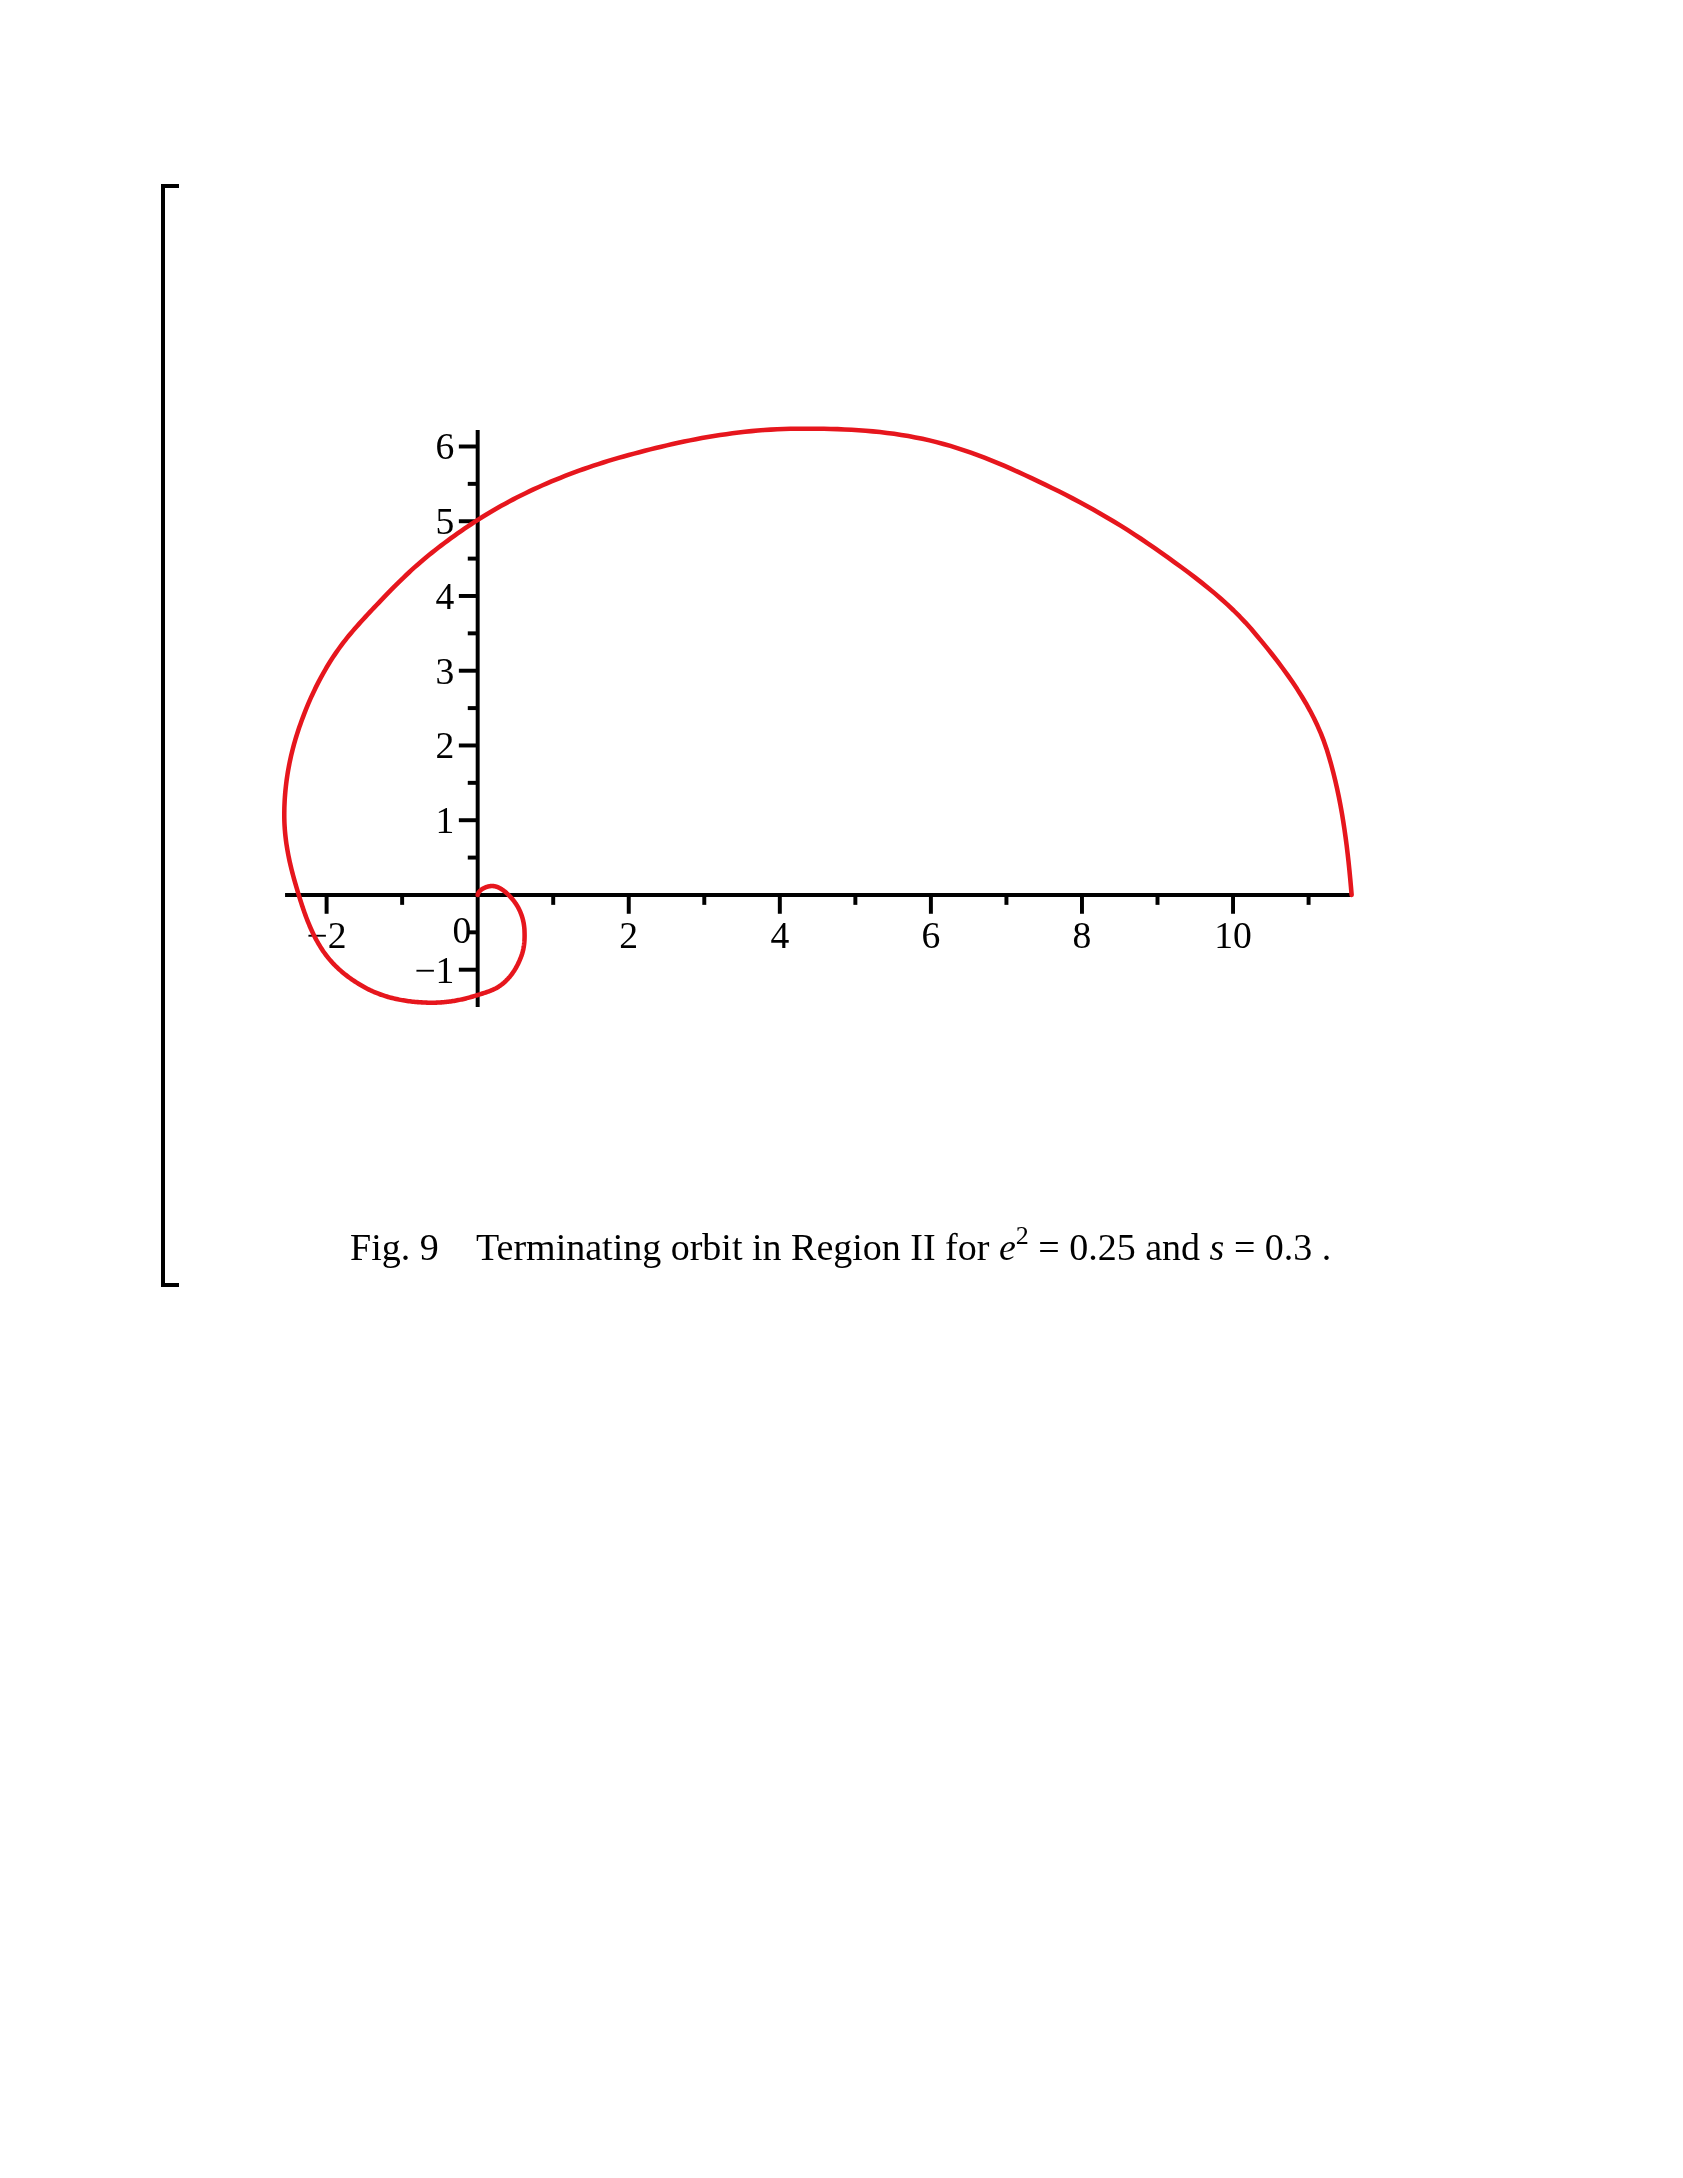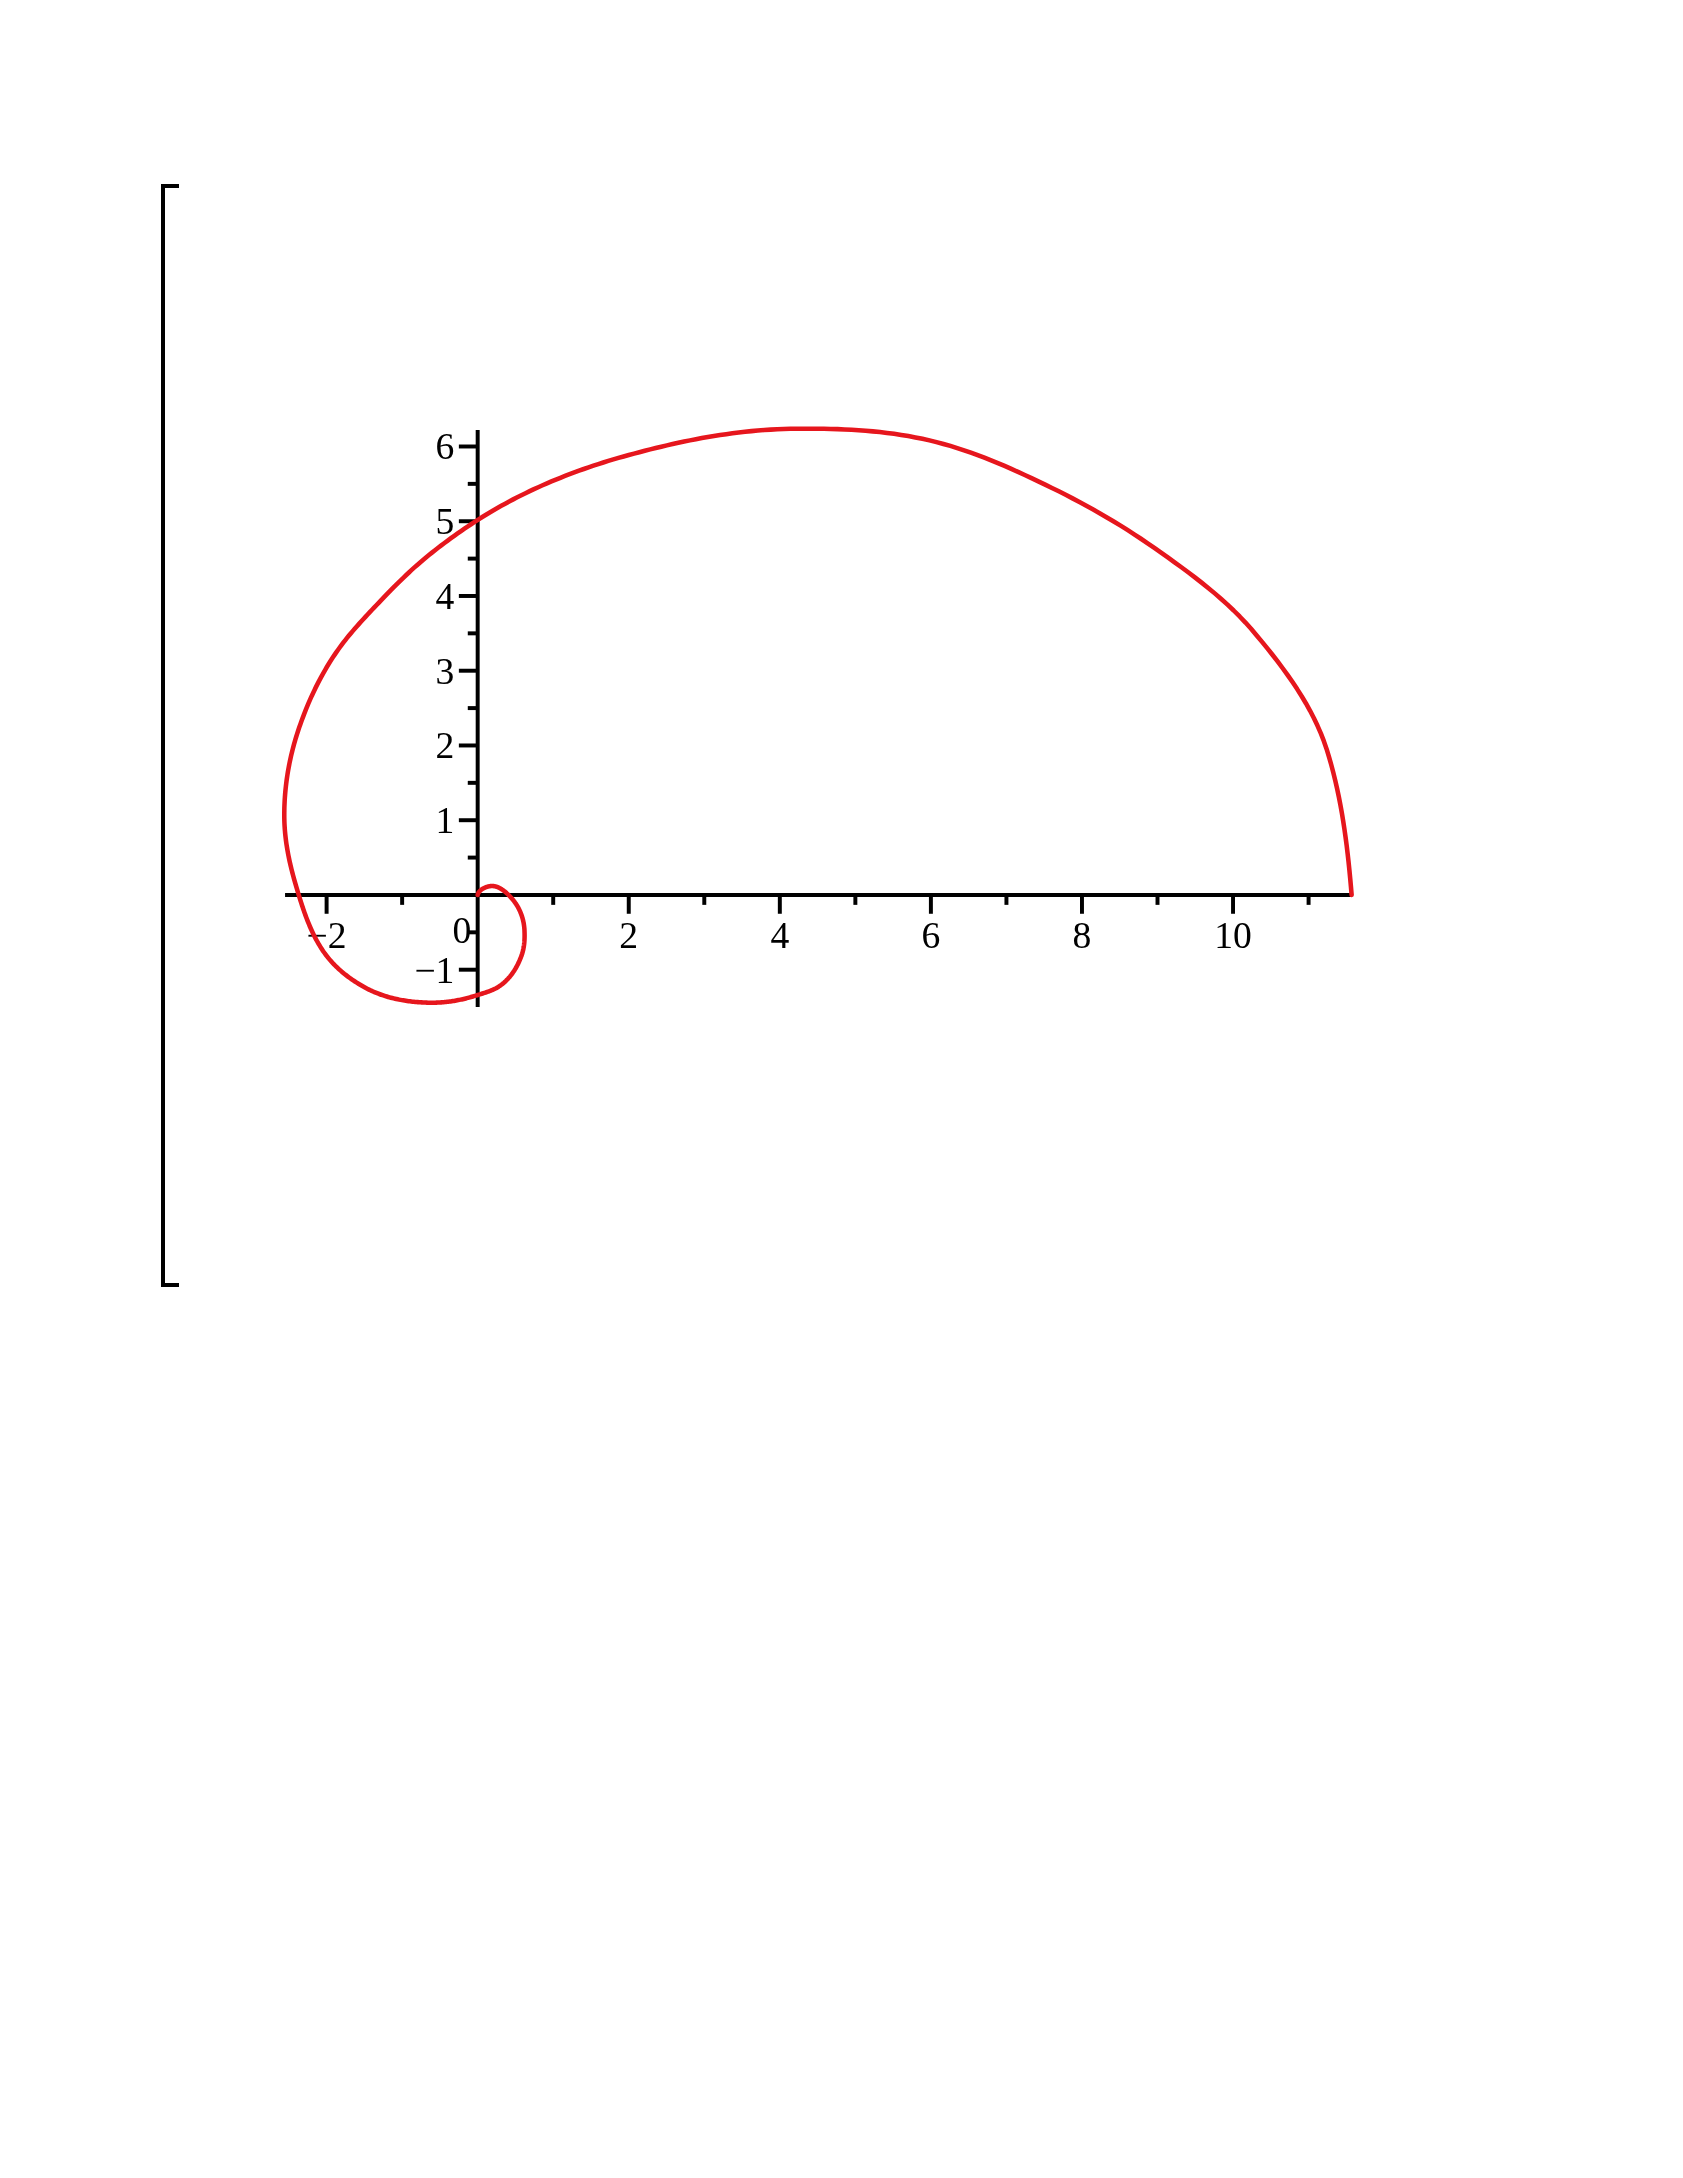--- a/index.html
+++ b/index.html
@@ -63,14 +63,15 @@
       <line x1="482.5" y1="941.75" x2="472.5" y2="941.75" stroke="#000000" stroke-width="4"></line>
       <line x1="482.5" y1="866.25" x2="472.5" y2="866.25" stroke="#000000" stroke-width="4"></line>
       <line x1="482.5" y1="790.75" x2="472.5" y2="790.75" stroke="#000000" stroke-width="4"></line>
       <line x1="482.5" y1="715.25" x2="472.5" y2="715.25" stroke="#000000" stroke-width="4"></line>
       <line x1="482.5" y1="639.75" x2="472.5" y2="639.75" stroke="#000000" stroke-width="4"></line>
       <line x1="482.5" y1="564.25" x2="472.5" y2="564.25" stroke="#000000" stroke-width="4"></line>
       <line x1="482.5" y1="488.75" x2="472.5" y2="488.75" stroke="#000000" stroke-width="4"></line>
       <text x="476" y="953" text-anchor="end" font-family="&quot;Liberation Serif&quot;, serif" font-size="38" fill="#000000">0</text>
       <path d="M1365.29,904.00L1364.59,895.65L1363.84,887.32L1363.04,879.00L1362.18,870.69L1361.25,862.39L1360.26,854.11L1359.18,845.85L1358.02,837.60L1356.76,829.36L1355.40,821.15L1353.93,812.96L1352.34,804.80L1350.63,796.66L1348.79,788.55L1346.81,780.48L1344.69,772.44L1342.41,764.44L1339.97,756.50L1337.25,748.62L1334.20,740.83L1330.85,733.12L1327.22,725.51L1323.33,718.00L1319.20,710.58L1314.84,703.27L1310.29,696.05L1305.56,688.92L1300.68,681.90L1295.65,674.97L1290.51,668.13L1285.27,661.37L1279.96,654.71L1274.59,648.12L1269.17,641.60L1263.72,635.16L1258.06,628.86L1252.19,622.69L1246.13,616.66L1239.91,610.77L1233.54,605.02L1227.04,599.39L1220.43,593.88L1213.73,588.49L1206.97,583.22L1200.16,578.05L1193.31,572.98L1186.46,568.00L1179.61,563.10L1172.79,558.27L1166.01,553.50L1159.26,548.80L1152.47,544.19L1145.65,539.69L1138.80,535.29L1131.92,530.98L1125.02,526.77L1118.10,522.65L1111.17,518.63L1104.23,514.69L1097.29,510.85L1090.34,507.08L1083.39,503.41L1076.45,499.81L1069.51,496.30L1062.58,492.86L1055.67,489.50L1048.79,486.19L1041.94,482.95L1035.12,479.77L1028.31,476.66L1021.52,473.62L1014.73,470.66L1007.95,467.78L1001.15,464.99L994.35,462.29L987.53,459.70L980.68,457.21L973.81,454.83L966.90,452.57L959.96,450.44L952.98,448.44L945.95,446.58L938.88,444.86L931.77,443.28L924.64,441.83L917.48,440.51L910.31,439.32L903.13,438.25L895.94,437.30L888.76,436.46L881.59,435.72L874.44,435.09L867.31,434.55L860.21,434.11L853.13,433.75L846.10,433.46L839.10,433.25L832.16,433.11L825.26,433.02L818.42,432.99L811.63,433.01L804.91,433.06L798.25,433.16L791.62,433.34L785.02,433.61L778.45,433.96L771.91,434.39L765.42,434.90L758.96,435.48L752.54,436.14L746.17,436.86L739.84,437.66L733.56,438.52L727.32,439.43L721.14,440.41L715.01,441.44L708.93,442.51L702.90,443.64L696.93,444.81L691.02,446.02L685.16,447.27L679.37,448.55L673.63,449.87L667.95,451.20L662.33,452.57L656.78,453.95L651.28,455.35L645.85,456.76L640.47,458.18L635.16,459.60L629.90,461.06L624.70,462.54L619.54,464.05L614.43,465.59L609.38,467.17L604.37,468.77L599.41,470.40L594.51,472.06L589.65,473.75L584.84,475.46L580.08,477.21L575.36,478.98L570.70,480.78L566.08,482.61L561.51,484.46L556.99,486.34L552.51,488.25L548.08,490.18L543.70,492.14L539.36,494.13L535.07,496.14L530.83,498.17L526.63,500.24L522.48,502.32L518.37,504.44L514.31,506.57L510.30,508.74L506.33,510.92L502.41,513.13L498.53,515.37L494.70,517.63L490.91,519.92L487.17,522.23L483.48,524.56L479.83,526.91L476.22,529.27L472.66,531.64L469.14,534.02L465.67,536.41L462.24,538.80L458.86,541.20L455.52,543.61L452.22,546.02L448.96,548.44L445.74,550.87L442.57,553.31L439.43,555.75L436.34,558.20L433.29,560.66L430.28,563.12L427.30,565.60L424.38,568.10L421.49,570.62L418.65,573.15L415.84,575.69L413.08,578.25L410.36,580.80L407.67,583.37L405.02,585.93L402.42,588.50L399.84,591.06L397.30,593.61L394.80,596.15L392.33,598.69L389.89,601.21L387.48,603.71L385.09,606.20L382.74,608.66L380.40,611.11L378.10,613.53L375.82,615.94L373.56,618.33L371.33,620.71L369.12,623.08L366.94,625.44L364.79,627.80L362.67,630.16L360.57,632.51L358.50,634.87L356.46,637.24L354.45,639.61L352.48,641.98L350.53,644.37L348.62,646.77L346.75,649.19L344.91,651.62L343.12,654.07L341.35,656.54L339.63,659.01L337.93,661.50L336.27,663.99L334.65,666.49L333.06,669.00L331.51,671.52L329.98,674.04L328.50,676.56L327.04,679.09L325.62,681.63L324.23,684.17L322.87,686.70L321.54,689.25L320.24,691.79L318.97,694.33L317.74,696.87L316.53,699.40L315.35,701.94L314.20,704.47L313.08,707.00L311.98,709.53L310.91,712.05L309.87,714.56L308.85,717.07L307.86,719.57L306.89,722.07L305.94,724.56L305.02,727.04L304.12,729.51L303.24,731.97L302.38,734.42L301.55,736.87L300.74,739.31L299.96,741.75L299.20,744.19L298.47,746.62L297.76,749.04L297.08,751.46L296.42,753.87L295.79,756.28L295.18,758.68L294.59,761.07L294.03,763.46L293.49,765.85L292.98,768.22L292.48,770.59L292.02,772.95L291.57,775.31L291.15,777.66L290.75,780.00L290.37,782.33L290.01,784.66L289.68,786.98L289.37,789.29L289.08,791.59L288.81,793.89L288.56,796.17L288.33,798.45L288.12,800.72L287.94,802.98L287.77,805.23L287.62,807.48L287.50,809.71L287.39,811.93L287.30,814.15L287.23,816.36L287.19,818.55L287.16,820.74L287.15,822.92L287.15,825.09L287.19,827.25L287.24,829.40L287.32,831.55L287.43,833.68L287.56,835.81L287.71,837.93L287.88,840.04L288.07,842.14L288.29,844.23L288.52,846.31L288.77,848.38L289.04,850.43L289.33,852.48L289.64,854.51L289.96,856.54L290.30,858.55L290.66,860.55L291.02,862.53L291.41,864.51L291.80,866.47L292.21,868.42L292.63,870.35L293.07,872.28L293.51,874.19L293.96,876.08L294.42,877.97L294.89,879.84L295.37,881.70L295.86,883.55L296.35,885.38L296.85,887.21L297.35,889.02L297.86,890.82L298.37,892.60L298.88,894.38L299.40,896.14L299.92,897.89L300.44,899.64L300.96,901.37L301.48,903.09L302.00,904.80L302.52,906.50L303.05,908.19L303.58,909.87L304.11,911.55L304.65,913.21L305.20,914.86L305.75,916.51L306.30,918.15L306.86,919.78L307.43,921.40L308.01,923.01L308.59,924.61L309.18,926.21L309.78,927.80L310.39,929.37L311.01,930.94L311.64,932.51L312.28,934.06L312.93,935.60L313.60,937.14L314.27,938.66L314.96,940.18L315.66,941.68L316.37,943.18L317.10,944.67L317.84,946.14L318.60,947.61L319.37,949.06L320.16,950.50L320.96,951.93L321.78,953.35L322.61,954.76L323.47,956.16L324.34,957.54L325.22,958.90L326.13,960.26L327.05,961.60L328.00,962.92L328.96,964.23L329.94,965.52L330.94,966.79L331.96,968.05L333.00,969.29L334.06,970.52L335.14,971.72L336.23,972.91L337.35,974.08L338.47,975.23L339.62,976.36L340.78,977.47L341.95,978.57L343.13,979.65L344.33,980.71L345.54,981.75L346.76,982.77L347.99,983.78L349.24,984.76L350.49,985.73L351.75,986.68L353.02,987.62L354.29,988.53L355.58,989.43L356.87,990.32L358.16,991.18L359.46,992.03L360.77,992.86L362.08,993.68L363.39,994.48L364.71,995.26L366.03,996.03L367.35,996.78L368.68,997.52L370.02,998.23L371.37,998.92L372.72,999.60L374.07,1000.25L375.44,1000.89L376.81,1001.50L378.18,1002.10L379.55,1002.67L380.94,1003.23L382.32,1003.77L383.71,1004.29L385.09,1004.79L386.48,1005.27L387.88,1005.73L389.27,1006.18L390.66,1006.61L392.06,1007.02L393.45,1007.41L394.84,1007.79L396.23,1008.15L397.62,1008.50L399.01,1008.82L400.40,1009.14L401.78,1009.43L403.16,1009.71L404.54,1009.98L405.91,1010.23L407.29,1010.47L408.65,1010.69L410.01,1010.90L411.37,1011.10L412.72,1011.29L414.07,1011.46L415.41,1011.62L416.75,1011.77L418.08,1011.90L419.41,1012.03L420.73,1012.15L422.04,1012.25L423.34,1012.35L424.64,1012.43L425.94,1012.51L427.22,1012.58L428.50,1012.64L429.77,1012.70L431.04,1012.74L432.29,1012.78L433.55,1012.82L434.79,1012.84L436.03,1012.85L437.27,1012.85L438.50,1012.83L439.72,1012.81L440.94,1012.77L442.16,1012.72L443.37,1012.66L444.57,1012.59L445.77,1012.51L446.96,1012.42L448.15,1012.32L449.33,1012.21L450.50,1012.09L451.67,1011.96L452.83,1011.82L453.99,1011.67L455.14,1011.51L456.28,1011.35L457.42,1011.17L458.55,1010.99L459.67,1010.80L460.79,1010.60L461.90,1010.39L463.00,1010.18L464.10,1009.96L465.19,1009.73L466.27,1009.50L467.35,1009.26L468.41,1009.01L469.48,1008.76L470.53,1008.50L471.58,1008.24L472.63,1007.97L473.66,1007.69L474.69,1007.42L475.71,1007.13L476.73,1006.84L477.74,1006.55L478.74,1006.25L479.74,1005.95L480.73,1005.65L481.72,1005.34L482.70,1005.03L483.67,1004.72L484.64,1004.42L485.60,1004.12L486.55,1003.82L487.51,1003.52L488.45,1003.22L489.39,1002.91L490.33,1002.60L491.26,1002.29L492.19,1001.97L493.11,1001.64L494.03,1001.30L494.94,1000.96L495.84,1000.60L496.74,1000.23L497.63,999.84L498.51,999.44L499.38,999.02L500.25,998.59L501.11,998.14L501.96,997.66L502.80,997.17L503.62,996.66L504.44,996.12L505.24,995.57L506.04,995.00L506.82,994.41L507.59,993.81L508.34,993.19L509.09,992.56L509.82,991.91L510.54,991.24L511.25,990.57L511.94,989.88L512.62,989.17L513.29,988.46L513.94,987.73L514.58,987.00L515.21,986.25L515.82,985.49L516.42,984.73L517.00,983.95L517.57,983.17L518.13,982.38L518.67,981.59L519.20,980.78L519.72,979.98L520.22,979.16L520.71,978.35L521.19,977.52L521.65,976.70L522.10,975.87L522.54,975.04L522.96,974.21L523.38,973.37L523.78,972.54L524.16,971.70L524.54,970.87L524.91,970.03L525.26,969.19L525.60,968.36L525.93,967.53L526.26,966.70L526.57,965.87L526.87,965.04L527.15,964.21L527.42,963.38L527.67,962.54L527.91,961.69L528.13,960.84L528.34,959.99L528.53,959.14L528.71,958.29L528.87,957.43L529.02,956.58L529.15,955.72L529.28,954.87L529.39,954.02L529.48,953.17L529.57,952.33L529.64,951.49L529.71,950.65L529.76,949.82L529.80,948.99L529.84,948.17L529.86,947.36L529.88,946.55L529.89,945.74L529.89,944.95L529.89,944.16L529.88,943.38L529.86,942.61L529.84,941.85L529.81,941.09L529.79,940.35L529.76,939.61L529.72,938.88L529.67,938.16L529.61,937.43L529.54,936.72L529.47,936.01L529.38,935.30L529.29,934.59L529.19,933.90L529.08,933.20L528.96,932.52L528.83,931.84L528.69,931.16L528.55,930.49L528.40,929.82L528.24,929.16L528.07,928.51L527.90,927.86L527.72,927.22L527.53,926.59L527.34,925.96L527.13,925.34L526.93,924.72L526.71,924.11L526.49,923.51L526.27,922.92L526.04,922.33L525.80,921.75L525.56,921.17L525.31,920.60L525.06,920.04L524.80,919.49L524.54,918.94L524.28,918.41L524.01,917.87L523.73,917.35L523.46,916.83L523.17,916.32L522.89,915.82L522.60,915.32L522.31,914.83L522.02,914.35L521.72,913.88L521.42,913.41L521.12,912.95L520.82,912.50L520.51,912.06L520.21,911.62L519.90,911.19L519.59,910.77L519.28,910.35L518.97,909.94L518.66,909.54L518.34,909.15L518.03,908.76L517.72,908.38L517.40,908.00L517.09,907.64L516.78,907.27L516.46,906.92L516.15,906.57L515.84,906.23L515.53,905.90L515.22,905.57L514.92,905.25L514.61,904.93L514.31,904.62L514.00,904.32L513.70,904.02L513.40,903.73L513.11,903.44L512.81,903.16L512.52,902.88L512.23,902.61L511.94,902.35L511.65,902.08L511.36,901.83L511.08,901.58L510.79,901.33L510.51,901.09L510.23,900.85L509.95,900.62L509.67,900.40L509.39,900.17L509.12,899.96L508.84,899.74L508.56,899.53L508.29,899.33L508.01,899.13L507.74,898.93L507.47,898.74L507.19,898.55L506.92,898.37L506.65,898.19L506.37,898.02L506.10,897.85L505.83,897.68L505.55,897.52L505.28,897.37L505.01,897.21L504.73,897.07L504.46,896.92L504.18,896.78L503.91,896.65L503.63,896.52L503.35,896.39L503.07,896.27L502.80,896.16L502.52,896.05L502.23,895.94L501.95,895.84L501.67,895.74L501.39,895.65L501.10,895.57L500.81,895.49L500.53,895.41L500.24,895.34L499.94,895.28L499.65,895.22L499.36,895.16L499.06,895.12L498.77,895.08L498.47,895.04L498.17,895.01L497.87,894.99L497.57,894.97L497.26,894.96L496.95,894.96L496.64,894.97L496.33,894.98L496.02,895.00L495.71,895.02L495.39,895.06L495.08,895.09L494.77,895.14L494.46,895.19L494.15,895.25L493.84,895.31L493.53,895.38L493.22,895.45L492.92,895.53L492.62,895.61L492.33,895.69L492.03,895.78L491.75,895.88L491.46,895.97L491.18,896.07L490.91,896.17L490.64,896.28L490.37,896.38L490.12,896.49L489.86,896.60L489.62,896.71L489.38,896.82L489.14,896.93L488.92,897.04L488.70,897.15L488.48,897.25L488.28,897.36L488.07,897.47L487.87,897.58L487.68,897.69L487.49,897.80L487.30,897.92L487.12,898.03L486.94,898.15L486.77,898.26L486.59,898.38L486.43,898.50L486.27,898.62L486.11,898.74L485.95,898.86L485.80,898.98L485.65,899.10L485.51,899.23L485.37,899.35L485.23,899.48L485.10,899.60L484.97,899.73L484.84,899.85L484.72,899.98L484.60,900.11L484.49,900.24L484.37,900.37L484.26,900.50L484.16,900.63L484.06,900.76L483.96,900.89L483.86,901.01L483.77,901.14L483.68,901.27L483.60,901.40L483.52,901.52L483.44,901.65L483.36,901.77L483.29,901.90L483.22,902.03L483.16,902.15L483.09,902.28L483.03,902.41L482.97,902.53L482.92,902.66L482.86,902.79L482.81,902.92L482.77,903.05L482.72,903.18L482.68,903.31L482.64,903.45L482.60,903.58L482.56,903.72L482.53,903.86L482.50,904.00" fill="none" stroke="#e6161d" stroke-width="4.6" stroke-linecap="round" stroke-linejoin="round"></path>
     </svg>
+  <p id="caption" class="caption"><span>Fig. 9</span><span>    </span><span>Terminating orbit in Region II for </span><span class="it">e</span><span class="sup">2</span><span> = 0.25 and </span><span class="it">s</span><span> = 0.3 .</span></p>
 </div>
 
 
 </body></html>

